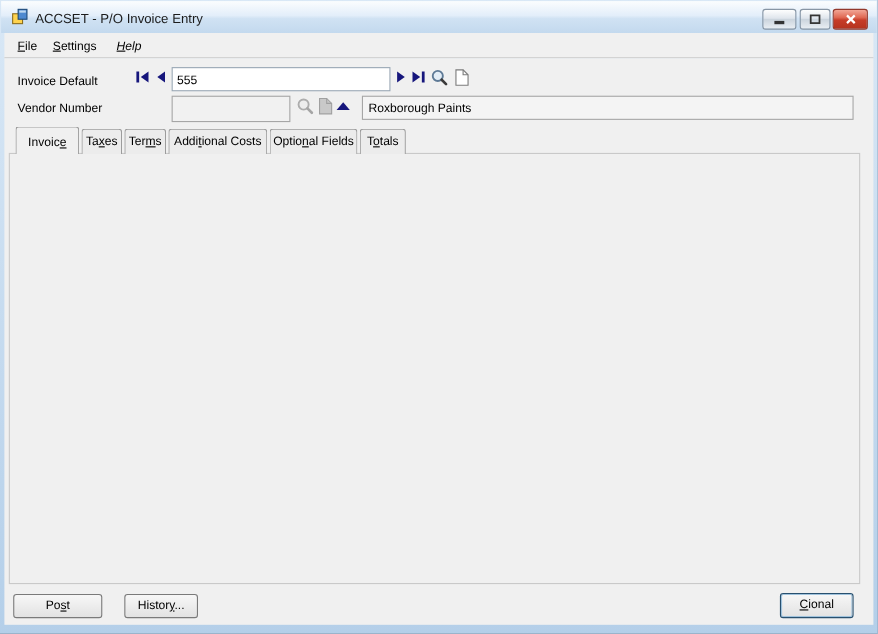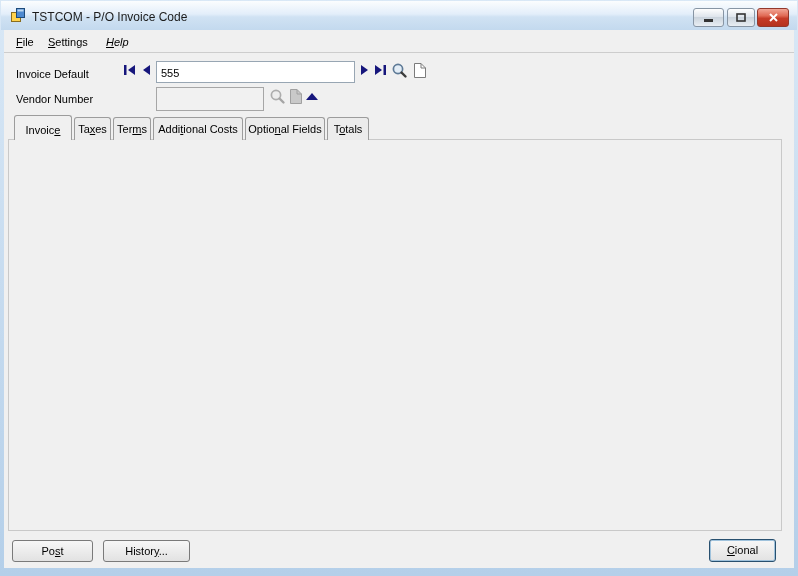--- a/index.html
+++ b/index.html
@@ -78,21 +78,21 @@
 <div class="win">
 
   <div class="abs titlebar"></div>
   <div class="abs" style="left:10px;top:7px;width:16px;height:16px;">
     <svg width="16" height="16">
       <rect x="1.5" y="5.5" width="9" height="9" fill="#ffd34d" stroke="#8a6d1f"></rect>
       <rect x="6.5" y="1.5" width="8" height="9" fill="#4d89d0" stroke="#1d4a7a"></rect>
       <rect x="7.5" y="2.5" width="6" height="2" fill="#bcd7f0"></rect>
     </svg>
   </div>
-  <div class="abs title-text">TSTCOM - P/O Invoice Code</div>
+  <div class="abs title-text">ACCSET - P/O Invoice Entry</div>
   <div class="abs capbtn" style="left:693px;top:8px;width:31px;">
     <svg width="12" height="10">
         <rect x="1" y="6" width="9" height="3" fill="#333"></rect>
       </svg>
   </div>
   <div class="abs capbtn" style="left:727px;top:8px;width:28px;">
     <svg width="12" height="11">
         <rect x="2" y="2" width="8" height="7" fill="none" stroke="#333" stroke-width="1.6"></rect>
       </svg>
   </div>
@@ -155,20 +155,21 @@
       <line x1="10.5" y1="10.5" x2="14.5" y2="14.5" stroke="#a5a5a5" stroke-width="2.4" stroke-linecap="round"></line>
     </svg>
   </div>
   <div class="abs" style="left:289px;top:88px;">
     <svg width="14" height="17">
       <path d="M1.5 1.5 H8 L12.5 6 V15.5 H1.5 Z" fill="#c9c9c9" stroke="#a0a0a0"></path>
       <path d="M8 1.5 V6 H12.5" fill="none" stroke="#a0a0a0"></path>
     </svg>
   </div>
   <div class="abs tri-up" style="left:306px;top:93px;"></div>
+  <div class="abs flat" style="left:329px;top:87px;width:447px;height:22px;padding-top:4px;background:#f4f4f4;">Roxborough Paints</div>
 
   <div class="abs panel"></div>
   <div class="abs tab active" style="left:14px;width:58px;"><span>Invoic</span><span class="mn">e</span><span></span></div>
   <div class="abs tab" style="left:74px;width:37px;"><span>Ta</span><span class="mn">x</span><span>es</span></div>
   <div class="abs tab" style="left:113px;width:38px;"><span>Ter</span><span class="mn">m</span><span>s</span></div>
   <div class="abs tab" style="left:153px;width:90px;"><span>Addi</span><span class="mn">t</span><span>ional Costs</span></div>
   <div class="abs tab" style="left:245px;width:80px;"><span>Optio</span><span class="mn">n</span><span>al Fields</span></div>
   <div class="abs tab" style="left:327px;width:42px;"><span>T</span><span class="mn">o</span><span>tals</span></div>
 
   <div class="abs lbl" style="left:26px;top:155px;">Receipt Number</div>
@@ -353,16 +354,16 @@
     </div>
     <div class="corner"></div>
   </div>
 
   <div class="abs btn" style="left:28px;top:497px;width:78px;height:23px;"><span>Item/T</span><span class="mn">a</span><span>x...</span></div>
   <div class="abs btn" style="left:113px;top:497px;width:81px;height:23px;"><span>Ca</span><span class="mn">l</span><span>c. Taxes</span></div>
   <div class="abs lbl" style="left:516px;top:502px;">Invoice Subtotal</div>
   <div class="abs flat right" style="left:618px;top:498px;width:152px;height:20px;">147.00</div>
 
   <div class="abs btn" style="left:12px;top:540px;width:81px;height:22px;"><span>Po</span><span class="mn">s</span><span>t</span></div>
-  <div class="abs btn" style="left:103px;top:540px;width:87px;height:22px;"><span>Histor</span><span class="mn">y</span><span>...</span></div>
+  <div class="abs btn" style="left:113px;top:540px;width:67px;height:22px;"><span>Histor</span><span class="mn">y</span><span>...</span></div>
   <div class="abs btn default" style="left:709px;top:539px;width:67px;height:23px;"><span></span><span class="mn">C</span><span>ional</span></div>
 
 </div>
 
 </body></html>

